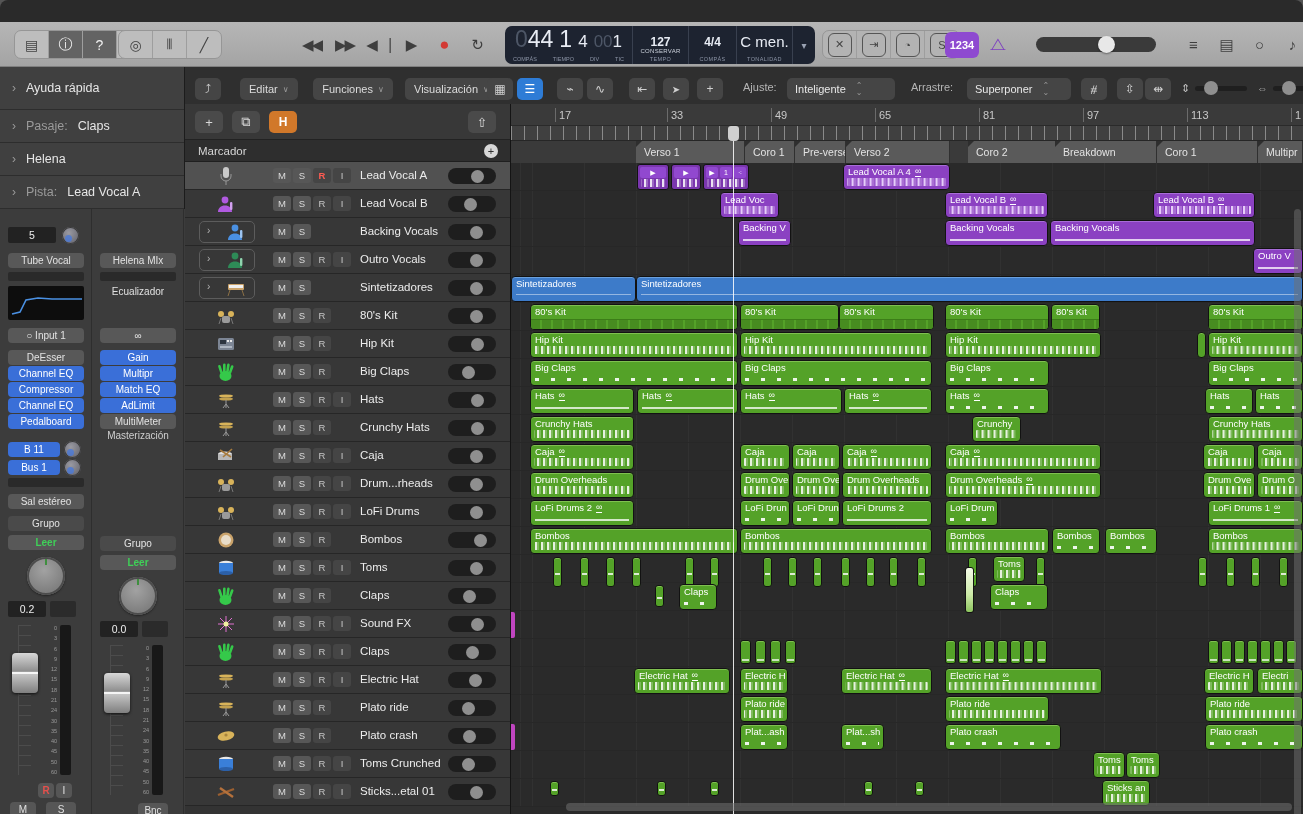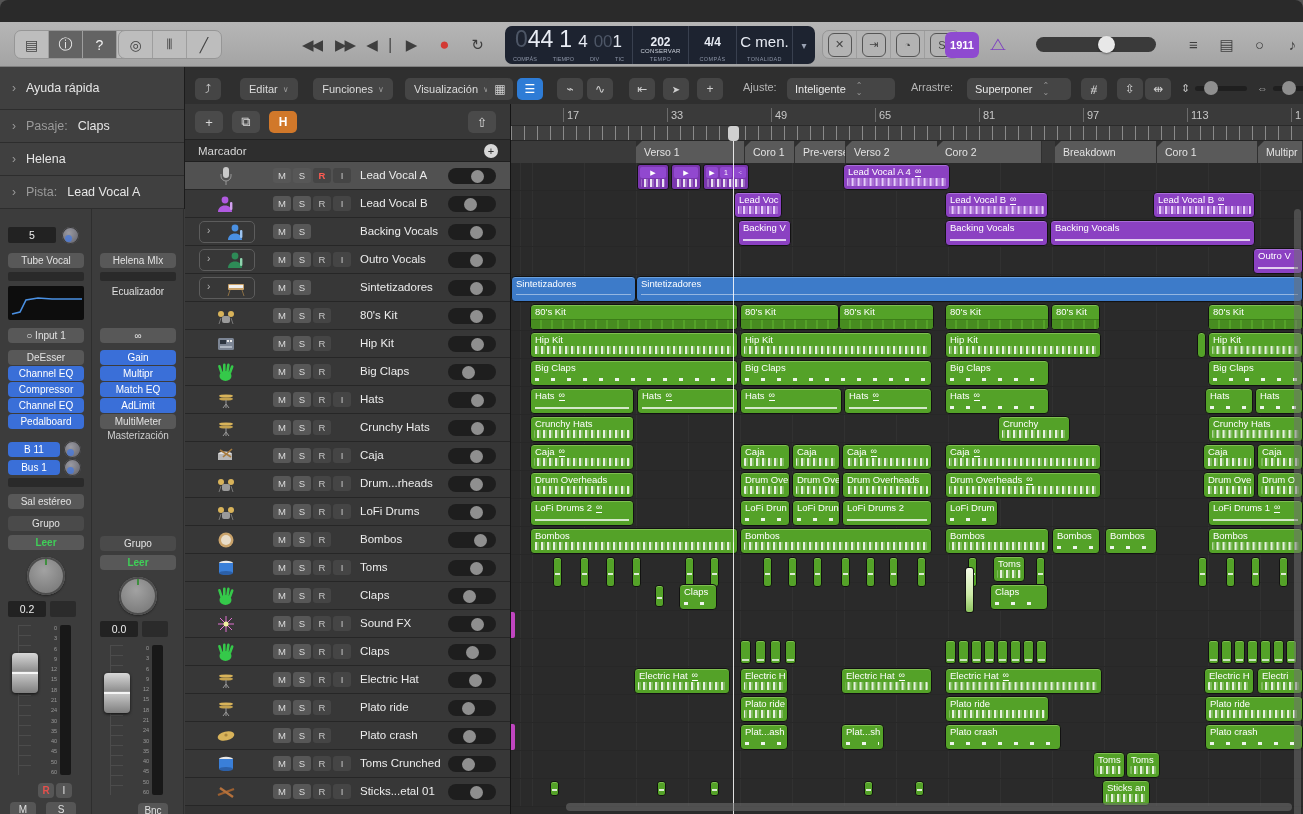--- a/index.html
+++ b/index.html
@@ -187,21 +187,21 @@
         <span class="lcd-mid">4</span>
         <span class="lcd-mid"><span class="dim">00</span><span>1</span></span>
         <div class="lab-row" id="lcd-pos-labels">
             <span>COMPÁS</span>
             <span>TIEMPO</span>
             <span>DIV</span>
             <span>TIC</span>
           </div>
       </div>
       <div class="lcd-sec" style="width:56px">
-        <span class="lcd-small-top">202</span>
+        <span class="lcd-small-top">127</span>
         <span class="lcd-tiny">CONSERVAR</span>
         <span class="lcd-lab">TEMPO</span>
       </div>
       <div class="lcd-sec" style="width:48px">
         <span class="lcd-small-top" style="padding-bottom:6px">4/4</span>
         <span class="lcd-lab">COMPÁS</span>
       </div>
       <div class="lcd-sec" style="width:56px">
         <span class="lcd-key">C men.</span>
         <span class="lcd-lab">TONALIDAD</span>
@@ -218,21 +218,21 @@
           <span class="seg-btn">⇥</span>
         </div>
         <div class="tb-btn">
           <span class="seg-btn">◔</span>
         </div>
         <div class="tb-btn">
           <span class="seg-btn">S</span>
         </div>
       </div>
     <div class="tb-plain" style="left:945px; gap:4px">
-      <span class="purple-btn">1911</span>
+      <span class="purple-btn">1234</span>
       <span class="metro">⧍</span>
     </div>
     <div id="vol-slider">
         <div id="vol-knob" style="left: 61.8px;"></div>
       </div>
     <div class="tb-plain" style="left:1178px; gap:2px" id="tb-far-right">
         <div class="ric">≡</div>
         <div class="ric">▤</div>
         <div class="ric">○</div>
         <div class="ric">♪</div>
@@ -823,36 +823,36 @@
               </div>
               <div class="tname">Sticks...etal 01</div>
               <div class="tknob">
                 <i style="left: 21.84px;"></i>
               </div>
             </div>
           </div>
       </div>
       <div id="arrange">
         <div id="ruler-nums">
-            <div class="rnum" style="left: 52px;">17</div>
+            <div class="rnum" style="left: 44px;">17</div>
             <div class="rnum" style="left: 156px;">33</div>
             <div class="rnum" style="left: 260px;">49</div>
             <div class="rnum" style="left: 364px;">65</div>
             <div class="rnum" style="left: 468px;">81</div>
             <div class="rnum" style="left: 572px;">97</div>
             <div class="rnum" style="left: 676px;">113</div>
             <div class="rnum" style="left: 780px;">1</div>
           </div>
         <div id="ruler-ticks"></div>
         <div id="marker-lane">
             <div class="marker" style="left: 125px; width: 109px;">Verso 1</div>
             <div class="marker" style="left: 234px; width: 50px;">Coro 1</div>
             <div class="marker" style="left: 284px; width: 51px;">Pre-verse</div>
             <div class="marker" style="left: 335px; width: 104px;">Verso 2</div>
-            <div class="marker" style="left: 426px; width: 105px; text-align: right;">Coro 2</div>
+            <div class="marker" style="left: 457px; width: 105px; text-align: right;">Coro 2</div>
             <div class="marker" style="left: 544px; width: 102px;">Breakdown</div>
             <div class="marker" style="left: 646px; width: 101px;">Coro 1</div>
             <div class="marker" style="left: 747px; width: 45px;">Multipr</div>
           </div>
         <div id="arr-body">
             <div class="arow" style="top: 0px;">
               <div class="region rp" style="left: 332px; width: 107px;">
                 <div class="rl">
                   <span>Lead Vocal A 4</span>
                   <span class="loopb">∞</span>
@@ -874,21 +874,21 @@
               <div class="pcell" style="left: 192px; width: 46px;">
                 <div class="pc-top">
                   <span class="pc-b">▶</span>
                   <span class="pc-b">1</span>
                   <span class="pc-b">⁖</span>
                 </div>
                 <div class="wave-w"></div>
               </div>
             </div>
             <div class="arow" style="top: 28px;">
-              <div class="region rp" style="left: 223px; width: 48px; padding-left: 8px;">
+              <div class="region rp" style="left: 209px; width: 59px; padding-left: 8px;">
                 <div class="rl">
                   <span>Lead Voc</span>
                 </div>
                 <div class="wave-w"></div>
               </div>
               <div class="region rp" style="left: 434px; width: 103px;">
                 <div class="rl">
                   <span>Lead Vocal B</span>
                   <span class="loopb">∞</span>
                 </div>
@@ -1088,21 +1088,21 @@
                 <div class="wave-d"></div>
               </div>
             </div>
             <div class="arow" style="top: 252px;">
               <div class="region rg" style="left: 19px; width: 104px;">
                 <div class="rl">
                   <span>Crunchy Hats</span>
                 </div>
                 <div class="wave-w"></div>
               </div>
-              <div class="region rg" style="left: 487px; width: 72px;">
+              <div class="region rg" style="left: 461px; width: 49px;">
                 <div class="rl">
                   <span>Crunchy</span>
                 </div>
                 <div class="wave-w"></div>
               </div>
               <div class="region rg" style="left: 697px; width: 95px;">
                 <div class="rl">
                   <span>Crunchy Hats</span>
                 </div>
                 <div class="wave-w"></div>

